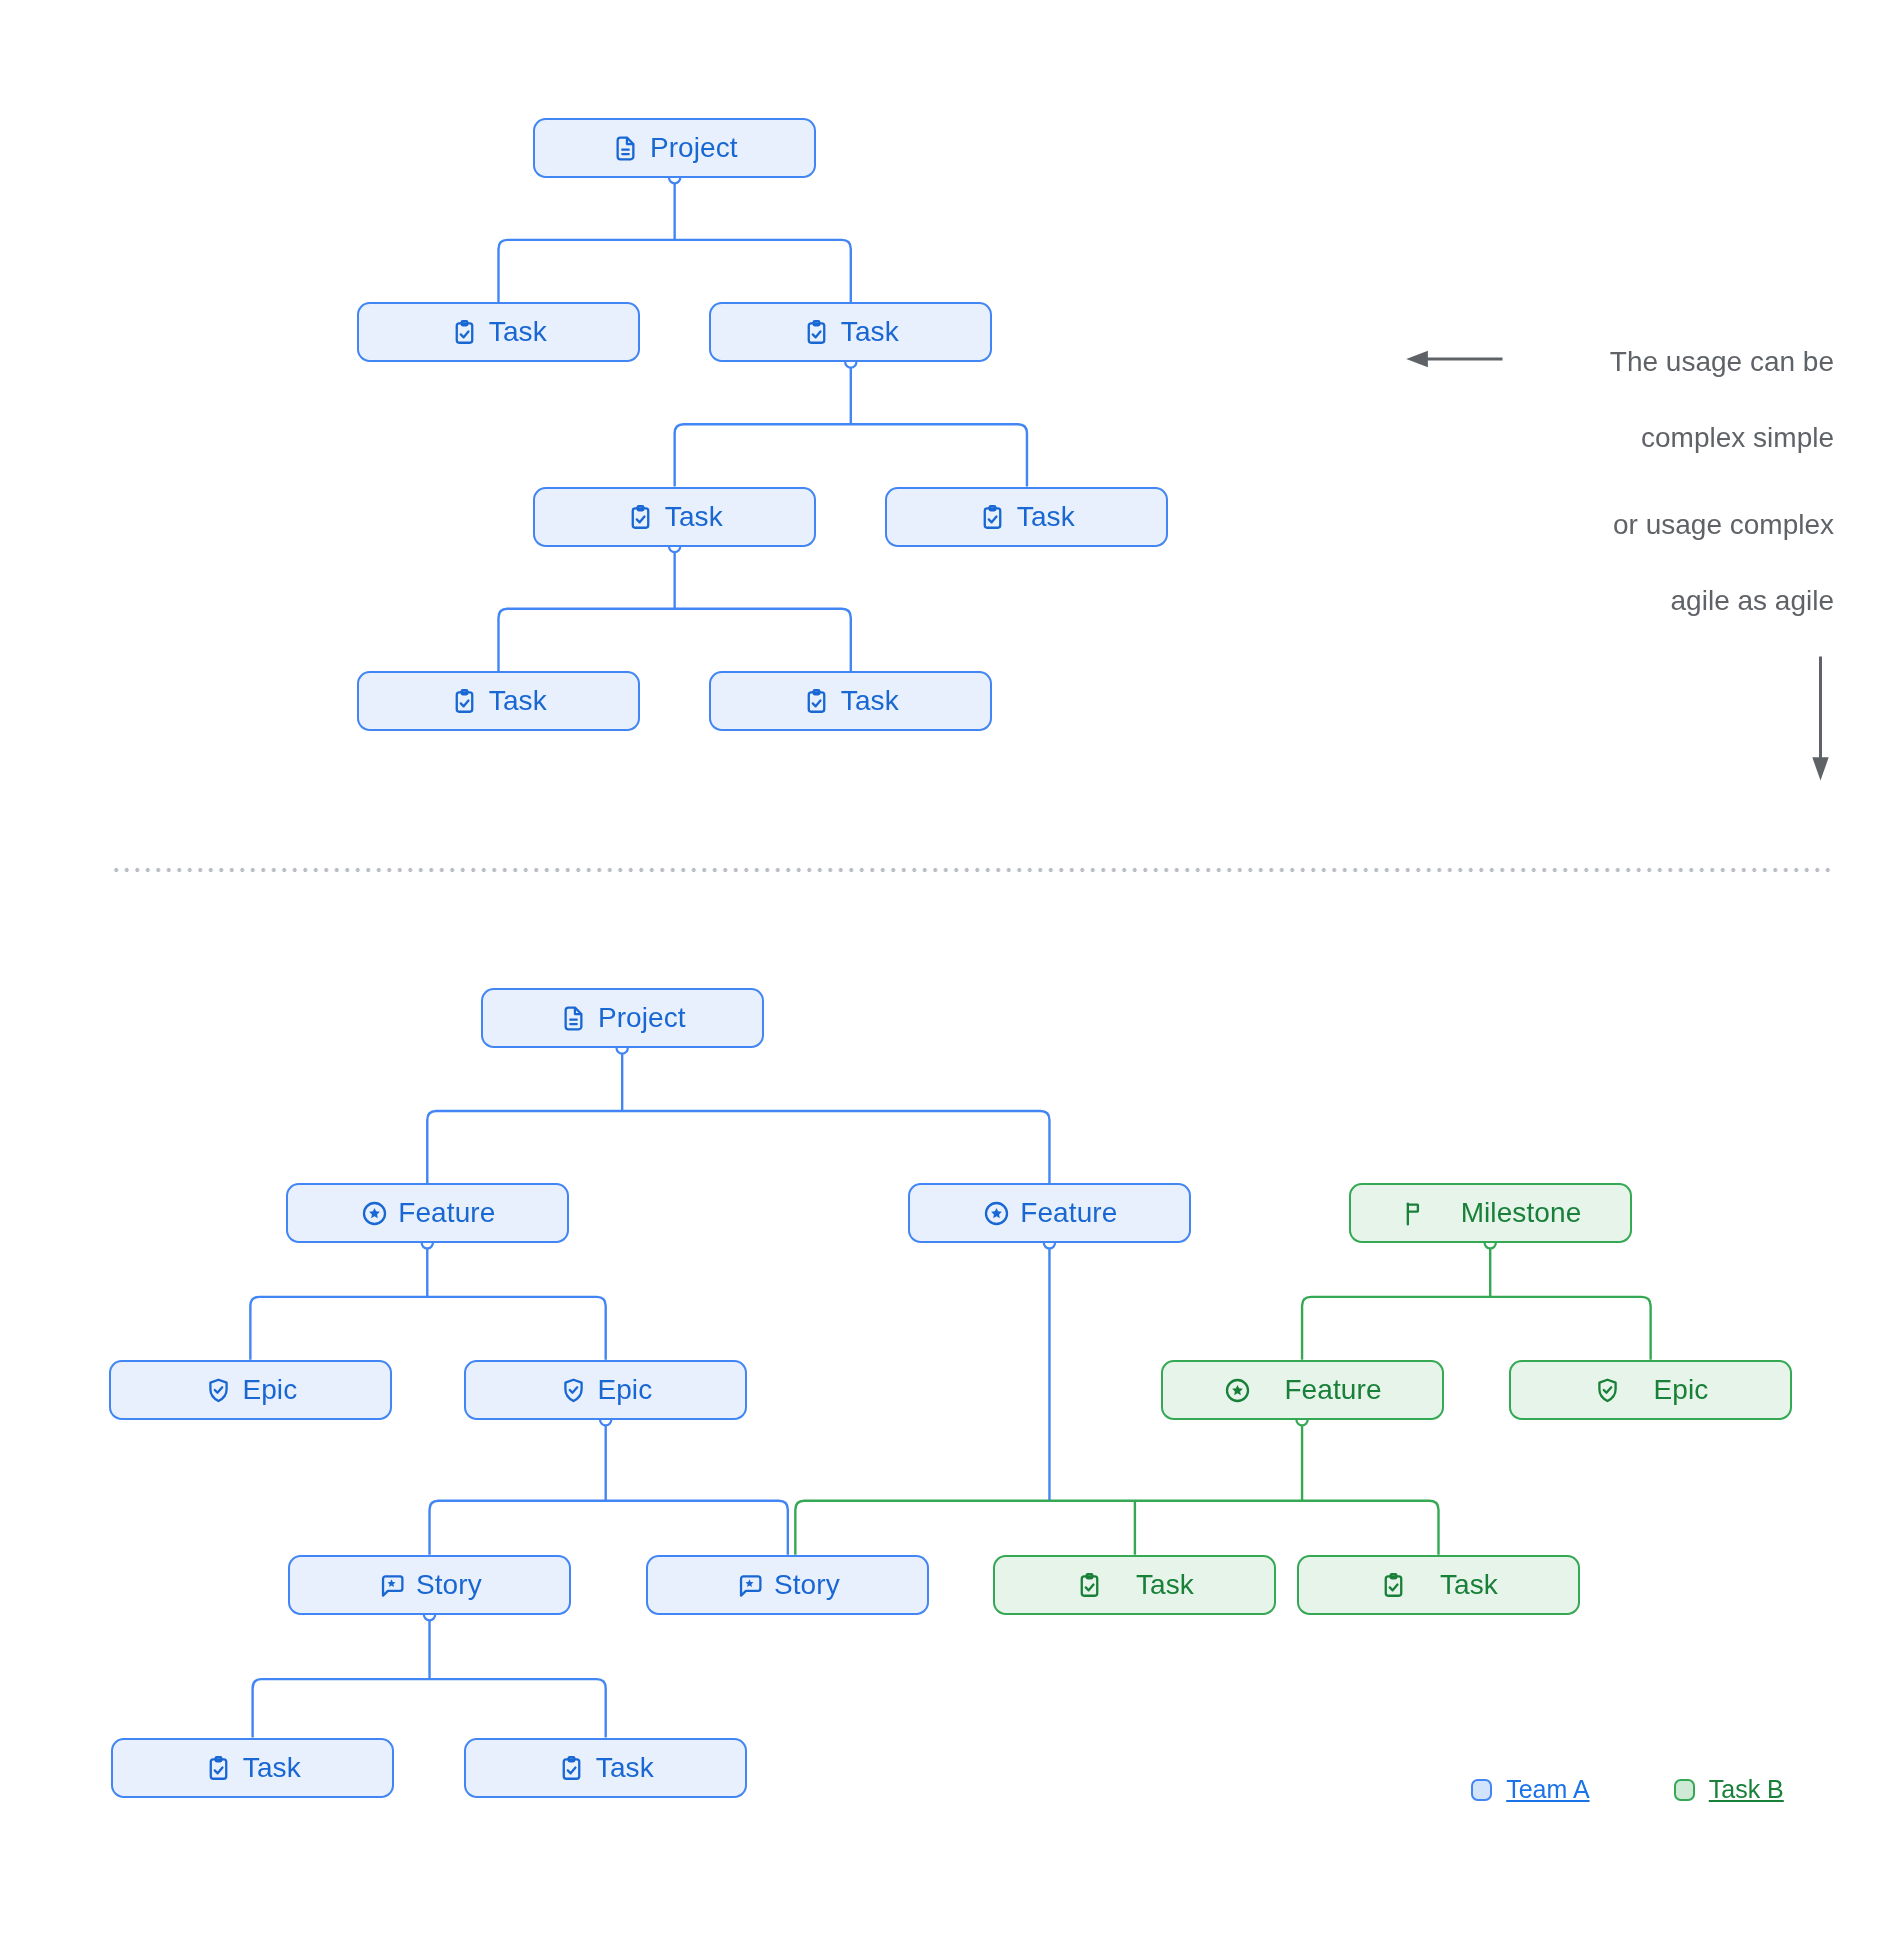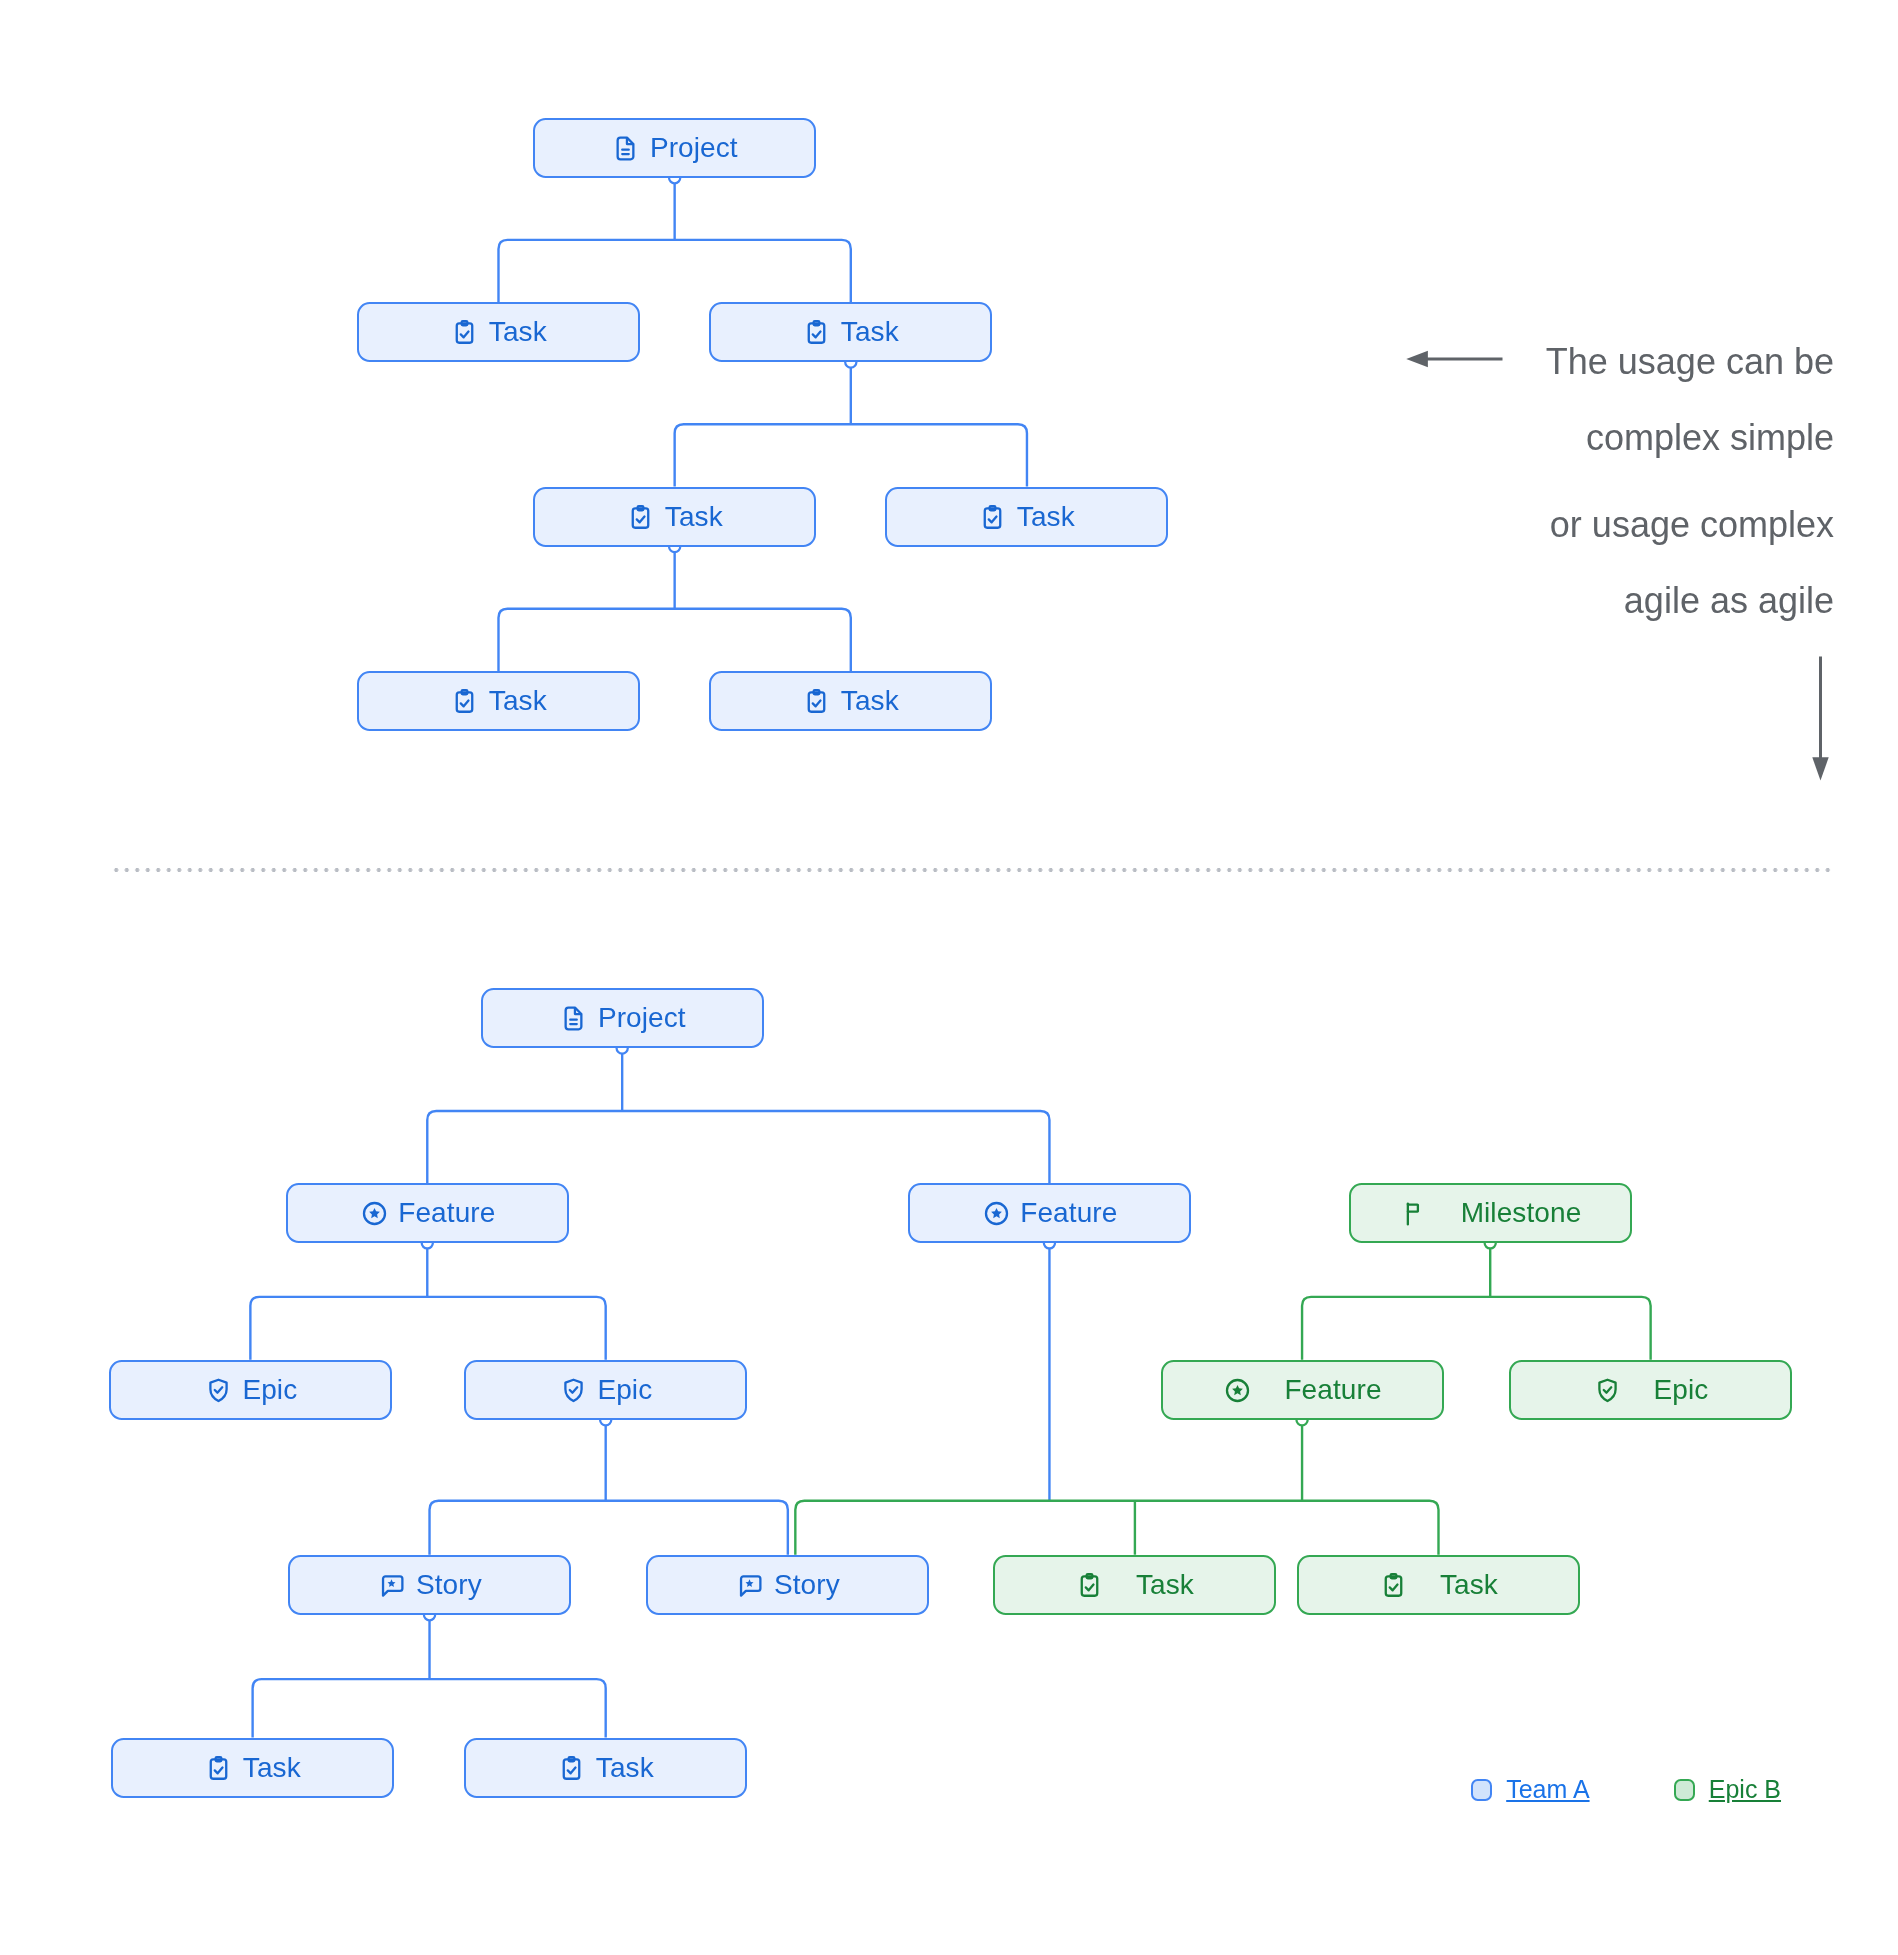--- a/index.html
+++ b/index.html
@@ -20,21 +20,21 @@
   .node.team-a{background:var(--team-a-node-fill,#e8f0fe);
     border-color:var(--team-a-node-border,#4285f4);
     color:var(--team-a-node-text,#1967d2);}
   .node.team-b{background:var(--team-b-node-fill,#e6f4ea);
     border-color:var(--team-b-node-border,#34a853);
     color:var(--team-b-node-text,#188038);gap:32px;}
   .node .icon{display:flex;align-items:center;}
   .node .icon svg{width:29px;height:29px;display:block;}
 
   .annotation-text{position:absolute;right:64px;text-align:right;
-    color:var(--annotation-text,#5f6368);font-size:36px;line-height:76px;
+    color:var(--annotation-text,#5f6368);font-size:28px;line-height:76px;
     font-weight:400;white-space:nowrap;z-index:2;}
   .ann-arrow{position:absolute;z-index:2;}
 
   .divider{position:absolute;left:111px;top:867px;width:1720px;height:6px;
     background-image:radial-gradient(circle, var(--divider-dots,#b9bdc4) 1.8px, transparent 2.2px);
     background-size:10.5px 6px;background-repeat:repeat-x;background-position:0 50%;z-index:1;}
 
   .legend{position:absolute;left:1471px;top:1775px;display:flex;gap:84px;z-index:3;}
   .legend-item{display:flex;align-items:center;gap:14.2px;}
   .legend-swatch{width:21px;height:22px;border-radius:6.7px;border:2.2px solid;box-sizing:border-box;}
@@ -327,18 +327,18 @@
     <span class="label">Task</span>
   </div>
 
   <div class="legend">
     <div class="legend-item">
       <span class="legend-swatch a"></span>
       <span class="legend-label a">Team A</span>
     </div>
     <div class="legend-item">
       <span class="legend-swatch b"></span>
-      <span class="legend-label b">Epic B</span>
+      <span class="legend-label b">Task B</span>
     </div>
   </div>
 
 </div>
 
 
 </body></html>

